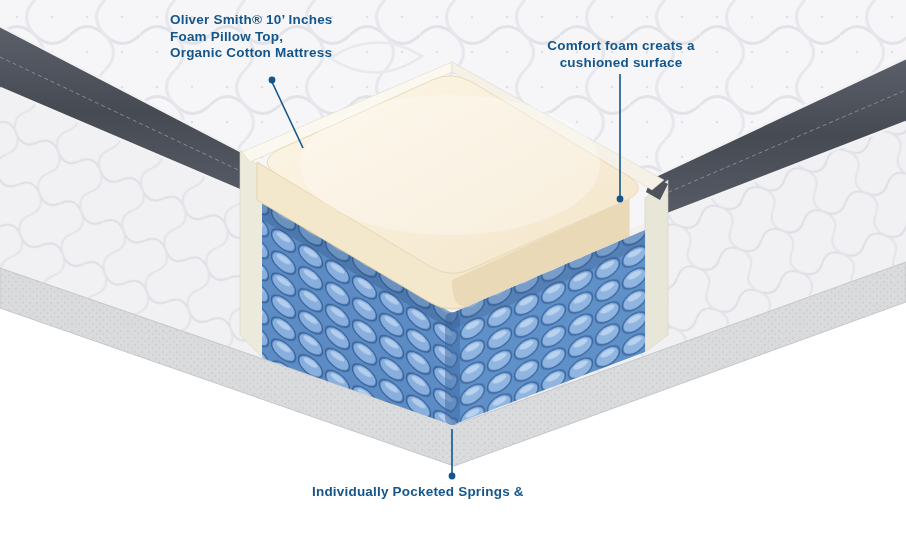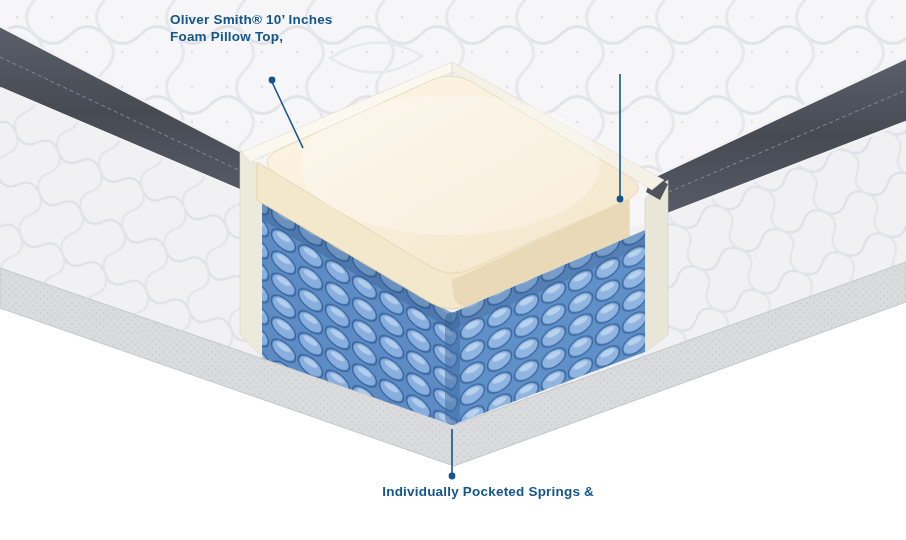--- a/index.html
+++ b/index.html
@@ -7,21 +7,21 @@
     position:relative; width:906px; height:540px; overflow:hidden;
     background:#ffffff; font-family:"Liberation Sans", sans-serif;
   }
   .stage svg { position:absolute; left:0; top:0; }
   .ann {
     position:absolute; font-weight:bold; color:#14568c;
     font-size:13.5px; line-height:1.24; letter-spacing:0.2px;
   }
   .ann-left  { left:170px; top:12px;  text-align:left;  width:280px; }
   .ann-right { left:526px; top:38px;  text-align:center; width:190px; }
-  .ann-bottom{ left:312px; top:484px; text-align:right; width:282px; }
+  .ann-bottom{ left:312px; top:484px; text-align:left; width:282px; }
 </style>
 </head>
 <body>
 
 <div class="stage">
 
   <svg viewBox="0 0 906 540" width="906" height="540">
     <defs>
       <pattern id="quiltTop" width="70" height="70" patternUnits="userSpaceOnUse">
         <rect width="70" height="70" fill="#f6f6f8"></rect>
@@ -123,20 +123,25 @@
     <g fill="#14568c" stroke="none">
       <circle cx="272" cy="80" r="3.4"></circle>
       <circle cx="620" cy="199" r="3.4"></circle>
       <circle cx="452" cy="476" r="3.4"></circle>
     </g>
   </svg>
 
   <div class="ann ann-left">
     <div>Oliver Smith® 10’ Inches</div>
     <div>Foam Pillow Top,</div>
+    <div>Organic Cotton Mattress</div>
   </div>
 
+  <div class="ann ann-right">
+    <div>Comfort foam creats a</div>
+    <div>cushioned surface</div>
+  </div>
 
   <div class="ann ann-bottom">
     <div>Individually Pocketed Springs &amp;</div>
   </div>
 
 </div>
 
 </body></html>

